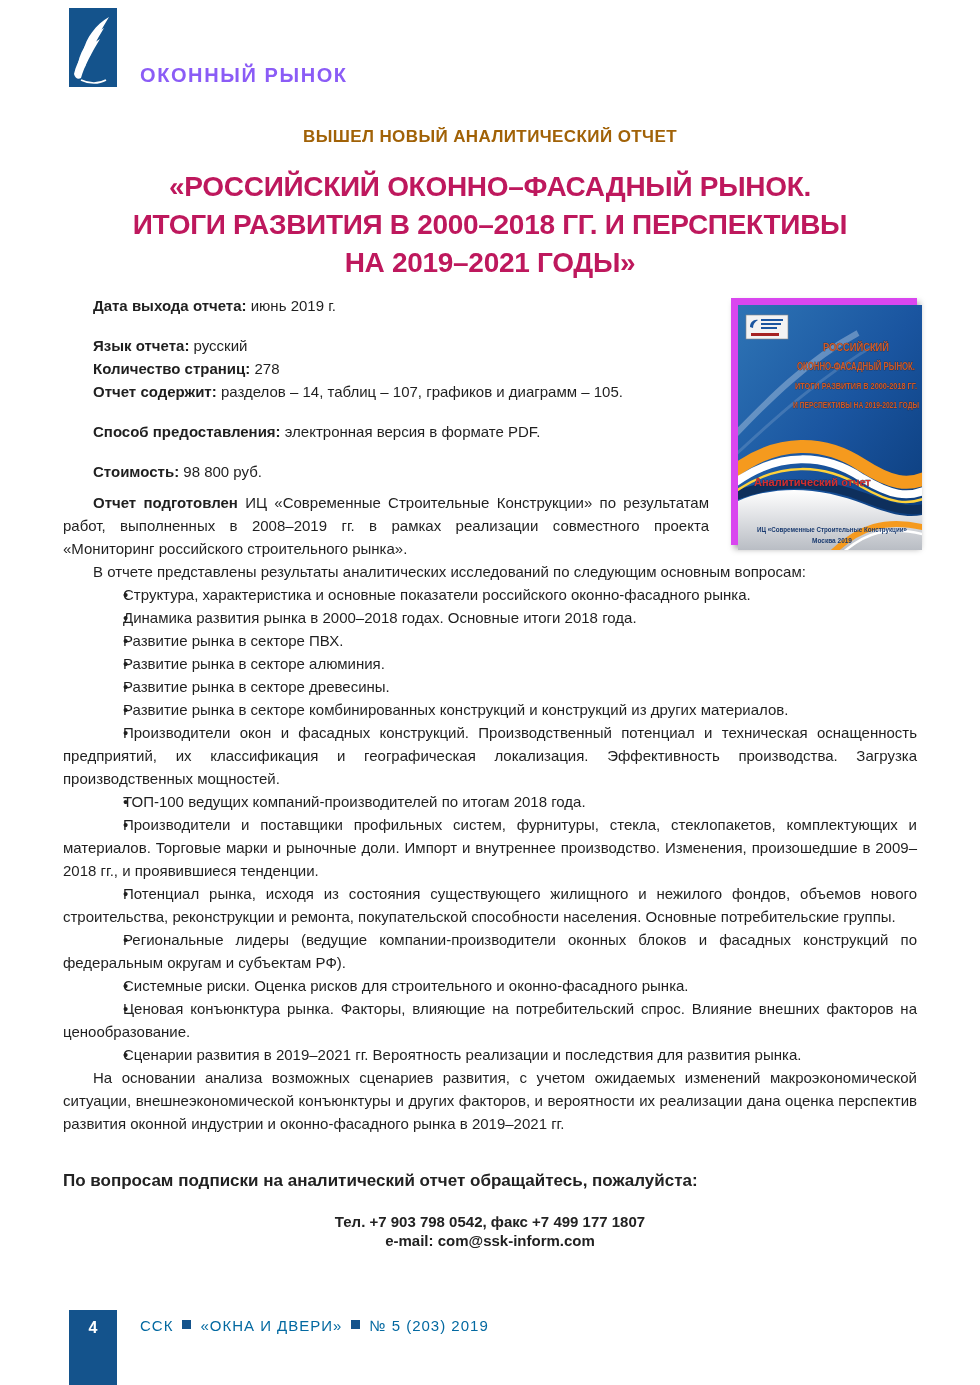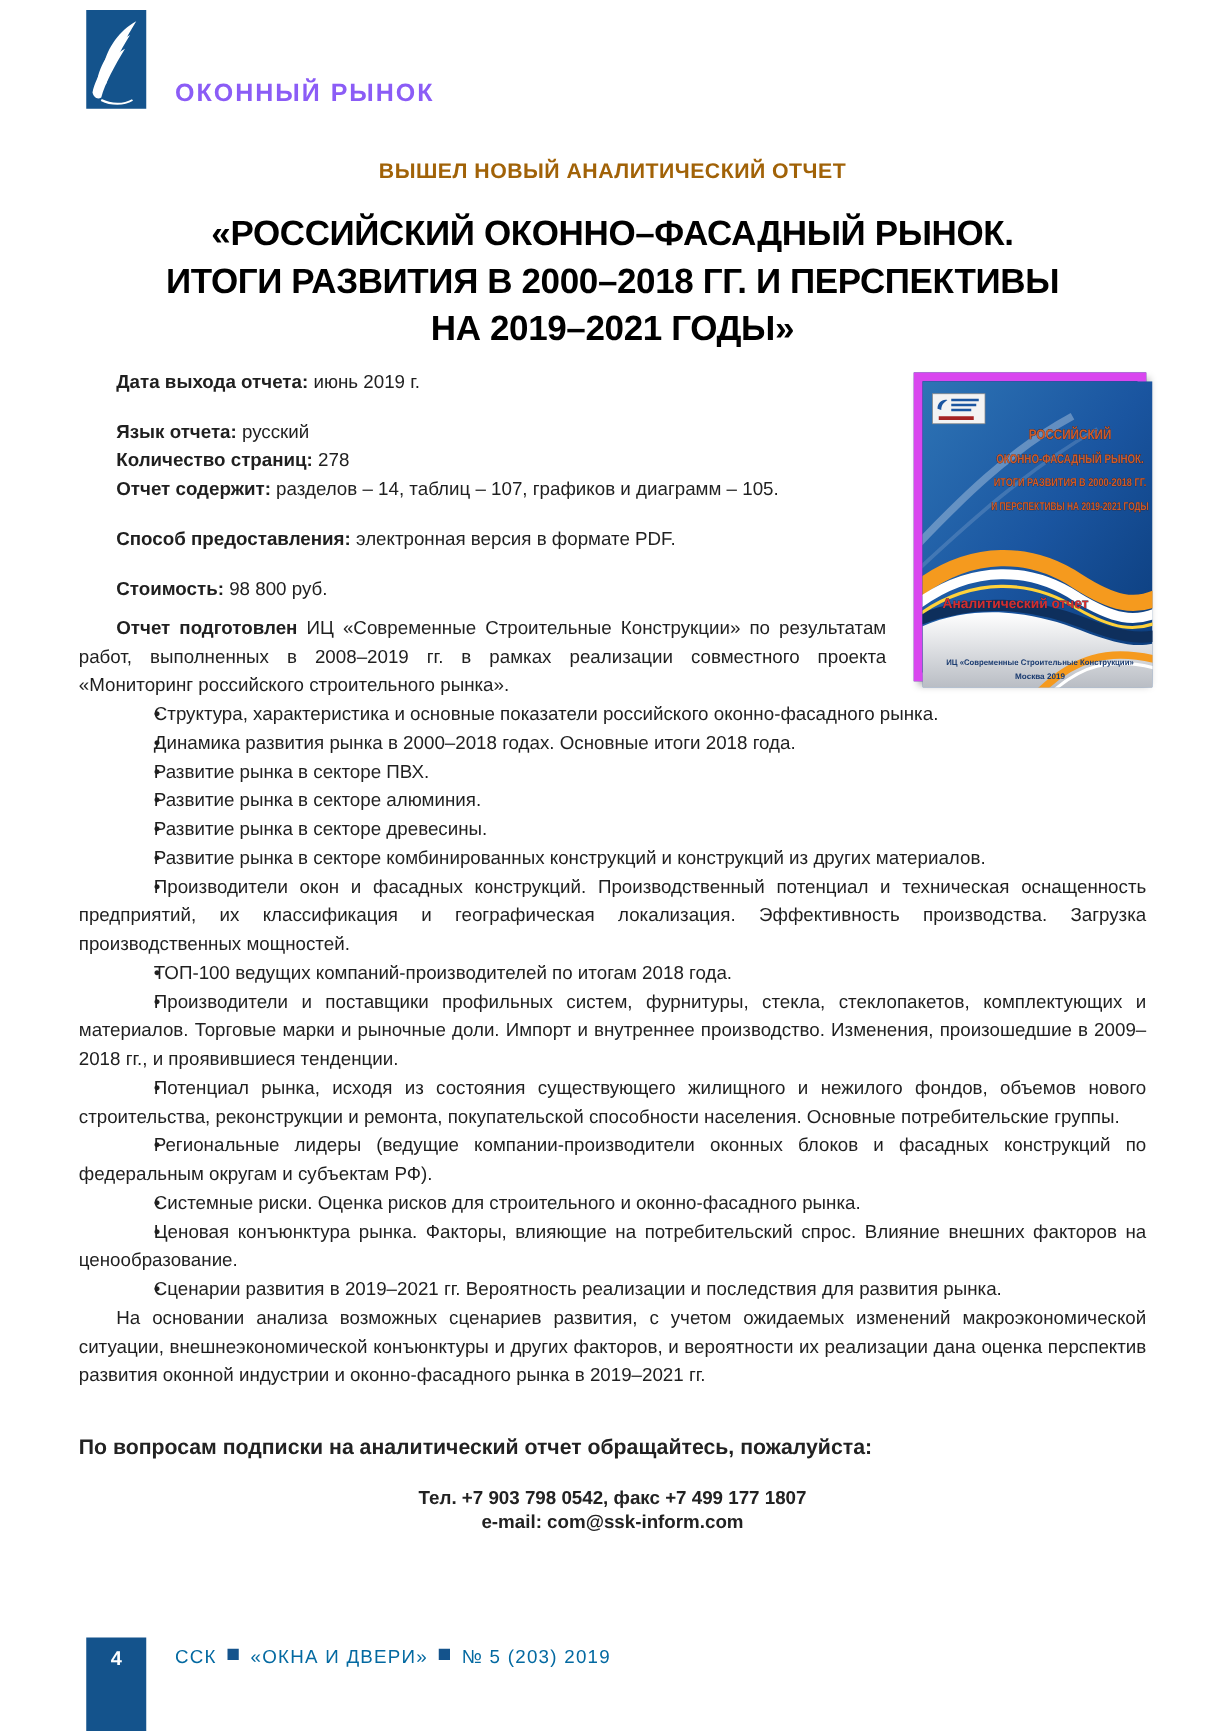--- a/index.html
+++ b/index.html
@@ -10,21 +10,21 @@
     font-family:"Liberation Sans", sans-serif;
   }
   
   .header { position:relative; height:87px; }
   .logo-box { position:absolute; left:69px; top:8px; width:48px; height:79px; background:#14538C; }
   .brand { position:absolute; left:140px; top:64px; font-size:20px; font-weight:bold;
            color:#8b5cf6; letter-spacing:1.6px; }
   
   .announcement { margin:40px 63px 0; text-align:center; color:#a16207; font-weight:bold;
                   font-size:17px; letter-spacing:0.4px; }
-  .main-title { margin:21px 40px 0; text-align:center; color:#000000; font-weight:bold;
+  .main-title { margin:21px 40px 0; text-align:center; color:#be185d; font-weight:bold;
                 font-size:28px; line-height:38px; letter-spacing:-0.3px; }
   
   .content { margin:12px 63px 0; font-size:15px; line-height:23px; text-align:justify; color:#1f1f1f; }
   .cover { float:right; width:186px; height:247px; margin:4px 0 12px 22px;
            border:7px solid #d946ef; box-shadow:3px 4px 6px rgba(0,0,0,.35); background:#0c3c7c; }
   .cover svg { display:block; }
   p.info { margin:0; text-indent:30px; }
   p.gap  { margin-top:17px; }
   p.gap2 { margin-top:8px; }
   .lbl { font-weight:bold; }
@@ -116,20 +116,21 @@
   </div>
 
   <p class="info"><span class="lbl">Дата выхода отчета:</span><span> июнь 2019 г.</span></p>
   <p class="info gap"><span class="lbl">Язык отчета:</span><span> русский</span></p>
   <p class="info"><span class="lbl">Количество страниц:</span><span> 278</span></p>
   <p class="info"><span class="lbl">Отчет содержит:</span><span> разделов – 14, таблиц – 107, графиков и диаграмм – 105.</span></p>
   <p class="info gap"><span class="lbl">Способ предоставления:</span><span> электронная версия в формате PDF.</span></p>
   <p class="info gap"><span class="lbl">Стоимость:</span><span> 98 800 руб.</span></p>
   <p class="info gap2"><span class="lbl">Отчет подготовлен</span><span> ИЦ «Современные Строительные Конструкции» по результатам работ, выполненных в 2008–2019 гг. в рамках реализации совместного проекта «Мониторинг российского строительного рынка».</span></p>
 
+  <p class="info intro">В отчете представлены результаты аналитических исследований по следующим основным вопросам:</p>
 
   <div class="bullet"><span class="b">•</span><span class="sp"></span><span>Структура, характеристика и основные показатели российского оконно-фасадного рынка.</span></div>
   <div class="bullet"><span class="b">•</span><span class="sp"></span><span>Динамика развития рынка в 2000–2018 годах. Основные итоги 2018 года.</span></div>
   <div class="bullet"><span class="b">•</span><span class="sp"></span><span>Развитие рынка в секторе ПВХ.</span></div>
   <div class="bullet"><span class="b">•</span><span class="sp"></span><span>Развитие рынка в секторе алюминия.</span></div>
   <div class="bullet"><span class="b">•</span><span class="sp"></span><span>Развитие рынка в секторе древесины.</span></div>
   <div class="bullet"><span class="b">•</span><span class="sp"></span><span>Развитие рынка в секторе комбинированных конструкций и конструкций из других материалов.</span></div>
   <div class="bullet"><span class="b">•</span><span class="sp"></span><span>Производители окон и фасадных конструкций. Производственный потенциал и техническая оснащенность предприятий, их классификация и географическая локализация. Эффективность производства. Загрузка производственных мощностей.</span></div>
   <div class="bullet"><span class="b">•</span><span class="sp"></span><span>ТОП-100 ведущих компаний-производителей по итогам 2018 года.</span></div>
   <div class="bullet"><span class="b">•</span><span class="sp"></span><span>Производители и поставщики профильных систем, фурнитуры, стекла, стеклопакетов, комплектующих и материалов. Торговые марки и рыночные доли. Импорт и внутреннее производство. Изменения, произошедшие в 2009–2018 гг., и проявившиеся тенденции.</span></div>

